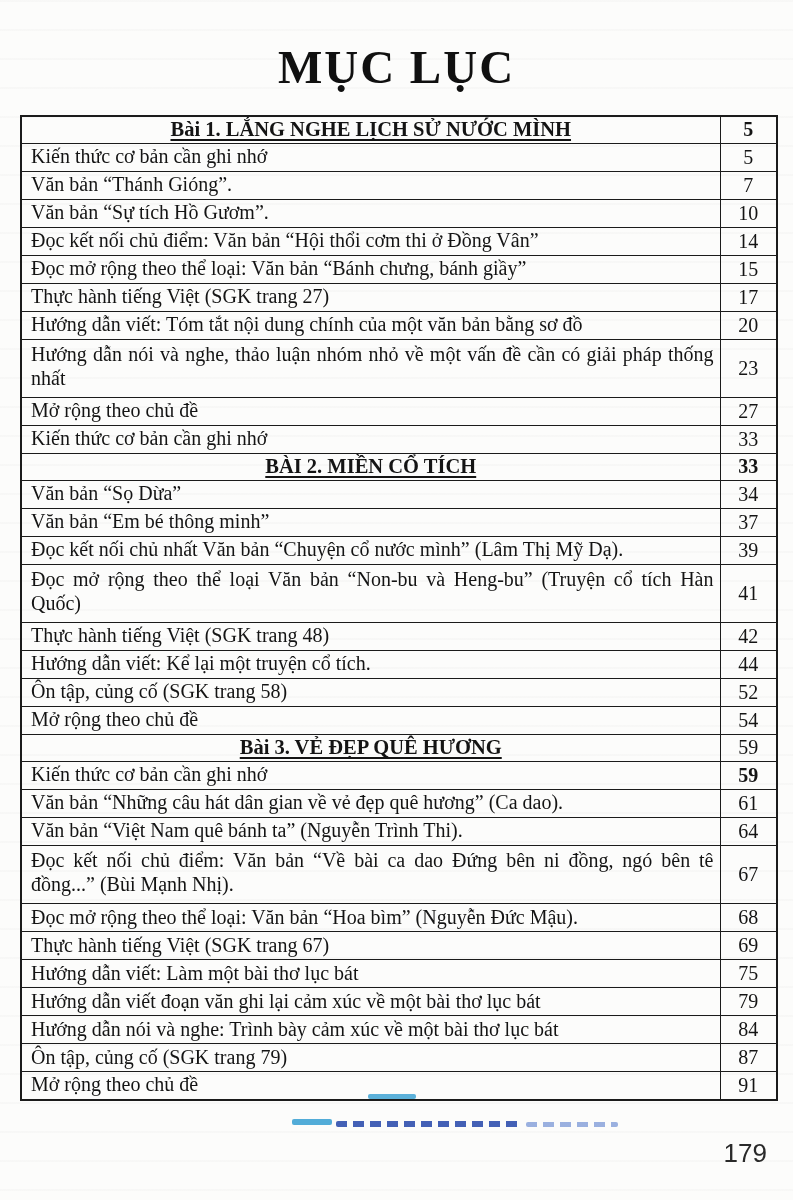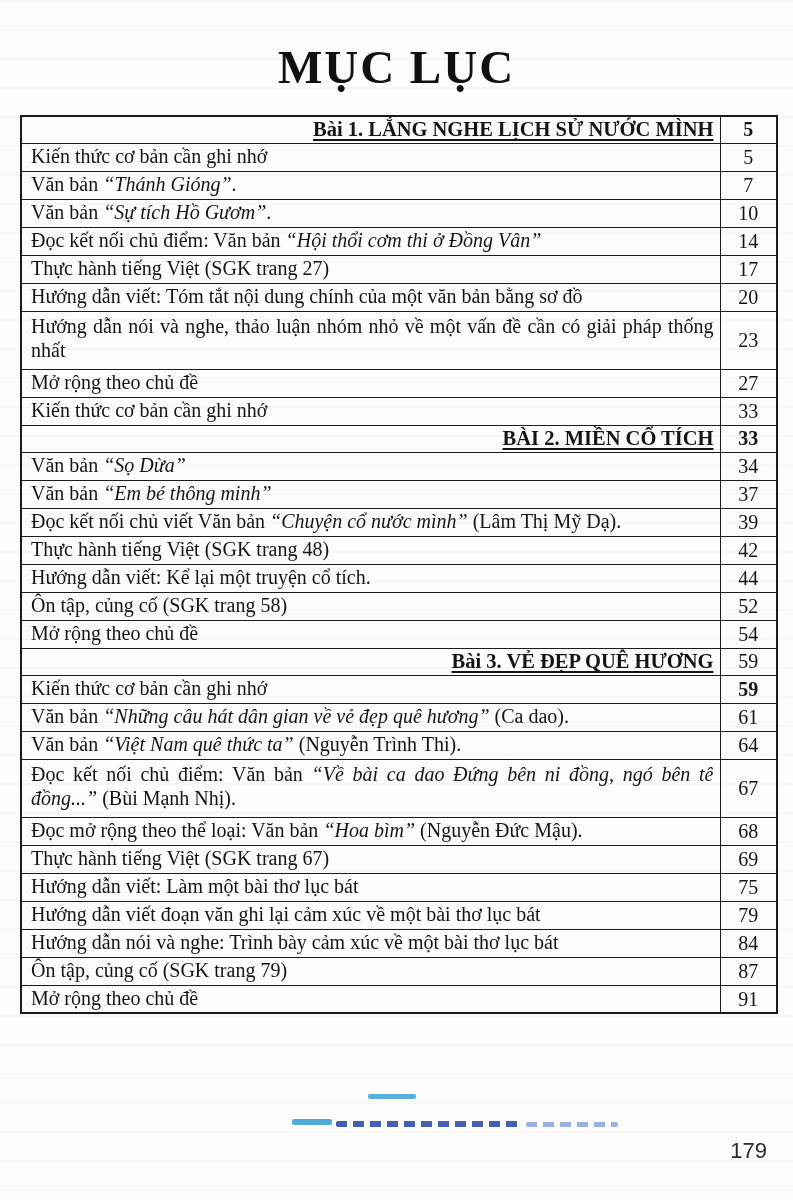--- a/index.html
+++ b/index.html
@@ -32,21 +32,21 @@
   }
   .toc-table{ border-width:2.5px; }
   td{
     vertical-align:middle;
     font-size:20px;
     padding:0 6px 1px 9px;
   }
   tr.item td.title-cell{ height:28px; }
   tr.section-header td.title-cell{
     height:27px;
-    text-align:right;
+    text-align:center;
     font-weight:bold;
     font-size:20.5px;
     padding-left:6px;
   }
   tr.section-header .hdr-underline{
     text-decoration:underline;
     text-decoration-thickness:1.8px;
     text-underline-offset:3px;
     text-decoration-skip-ink:none;
   }
@@ -56,26 +56,26 @@
     padding-top:2px; padding-bottom:6px;
     text-align:justify;
   }
   td.page-cell{
     width:57px;
     text-align:center;
     padding:0 2px;
     font-size:20px;
   }
   td.page-cell.bold{ font-weight:bold; }
-  .italic{ font-style:italic; }
+  .italic{ }
   .printed-page-number{
     position:absolute;
     right:26px; top:1138px;
     font-family:"Liberation Sans","DejaVu Sans",sans-serif;
-    font-size:22px;
+    font-size:26px;
     color:#2a2a2a;
   }
   .artifact{ position:absolute; border-radius:2px; }
   .artifact.dashed{
     background:repeating-linear-gradient(90deg,
       var(--dash-color) 0px, var(--dash-color) 11px,
       transparent 11px, transparent 17px) !important;
   }
   
   .scan-noise{
@@ -108,20 +108,24 @@
       </tr>
       <tr class="item">
         <td class="title-cell"><span><span>Văn bản </span><span class="italic">“Sự tích Hồ Gươm”</span><span>.</span></span></td>
         <td class="page-cell">10</td>
       </tr>
       <tr class="item">
         <td class="title-cell"><span><span>Đọc kết nối chủ điểm: Văn bản </span><span class="italic">“Hội thổi cơm thi ở Đồng Vân”</span></span></td>
         <td class="page-cell">14</td>
       </tr>
       <tr class="item">
+        <td class="title-cell"><span><span>Đọc mở rộng theo thể loại: Văn bản </span><span class="italic">“Bánh chưng, bánh giầy”</span></span></td>
+        <td class="page-cell">15</td>
+      </tr>
+      <tr class="item">
         <td class="title-cell"><span><span>Thực hành tiếng Việt (SGK trang 27)</span></span></td>
         <td class="page-cell">17</td>
       </tr>
       <tr class="item">
         <td class="title-cell"><span><span>Hướng dẫn viết: Tóm tắt nội dung chính của một văn bản bằng sơ đồ</span></span></td>
         <td class="page-cell">20</td>
       </tr>
       <tr class="item multiline">
         <td class="title-cell"><span><span>Hướng dẫn nói và nghe, thảo luận nhóm nhỏ về một vấn đề cần có giải pháp thống nhất</span></span></td>
         <td class="page-cell">23</td>
@@ -140,22 +144,26 @@
       </tr>
       <tr class="item">
         <td class="title-cell"><span><span>Văn bản </span><span class="italic">“Sọ Dừa”</span></span></td>
         <td class="page-cell">34</td>
       </tr>
       <tr class="item">
         <td class="title-cell"><span><span>Văn bản </span><span class="italic">“Em bé thông minh”</span></span></td>
         <td class="page-cell">37</td>
       </tr>
       <tr class="item">
-        <td class="title-cell"><span><span>Đọc kết nối chủ viết Văn bản </span><span class="italic">“Chuyện cổ nước mình”</span><span> (Lâm Thị Mỹ Dạ).</span></span></td>
+        <td class="title-cell"><span><span>Đọc kết nối chủ nhất Văn bản </span><span class="italic">“Chuyện cổ nước mình”</span><span> (Lâm Thị Mỹ Dạ).</span></span></td>
         <td class="page-cell">39</td>
+      </tr>
+      <tr class="item multiline">
+        <td class="title-cell"><span><span>Đọc mở rộng theo thể loại Văn bản </span><span class="italic">“Non-bu và Heng-bu”</span><span> (Truyện cổ tích Hàn Quốc)</span></span></td>
+        <td class="page-cell">41</td>
       </tr>
       <tr class="item">
         <td class="title-cell"><span><span>Thực hành tiếng Việt (SGK trang 48)</span></span></td>
         <td class="page-cell">42</td>
       </tr>
       <tr class="item">
         <td class="title-cell"><span><span>Hướng dẫn viết: Kể lại một truyện cổ tích.</span></span></td>
         <td class="page-cell">44</td>
       </tr>
       <tr class="item">
@@ -172,21 +180,21 @@
       </tr>
       <tr class="item">
         <td class="title-cell"><span><span>Kiến thức cơ bản cần ghi nhớ</span></span></td>
         <td class="page-cell bold">59</td>
       </tr>
       <tr class="item">
         <td class="title-cell"><span><span>Văn bản </span><span class="italic">“Những câu hát dân gian về vẻ đẹp quê hương”</span><span> (Ca dao).</span></span></td>
         <td class="page-cell">61</td>
       </tr>
       <tr class="item">
-        <td class="title-cell"><span><span>Văn bản </span><span class="italic">“Việt Nam quê thức ta”</span><span> (Nguyễn Trình Thi).</span></span></td>
+        <td class="title-cell"><span><span>Văn bản </span><span class="italic">“Việt Nam quê bánh ta”</span><span> (Nguyễn Trình Thi).</span></span></td>
         <td class="page-cell">64</td>
       </tr>
       <tr class="item multiline">
         <td class="title-cell"><span><span>Đọc kết nối chủ điểm: Văn bản </span><span class="italic">“Về bài ca dao Đứng bên ni đồng, ngó bên tê đồng...”</span><span> (Bùi Mạnh Nhị).</span></span></td>
         <td class="page-cell">67</td>
       </tr>
       <tr class="item">
         <td class="title-cell"><span><span>Đọc mở rộng theo thể loại: Văn bản </span><span class="italic">“Hoa bìm”</span><span> (Nguyễn Đức Mậu).</span></span></td>
         <td class="page-cell">68</td>
       </tr>

